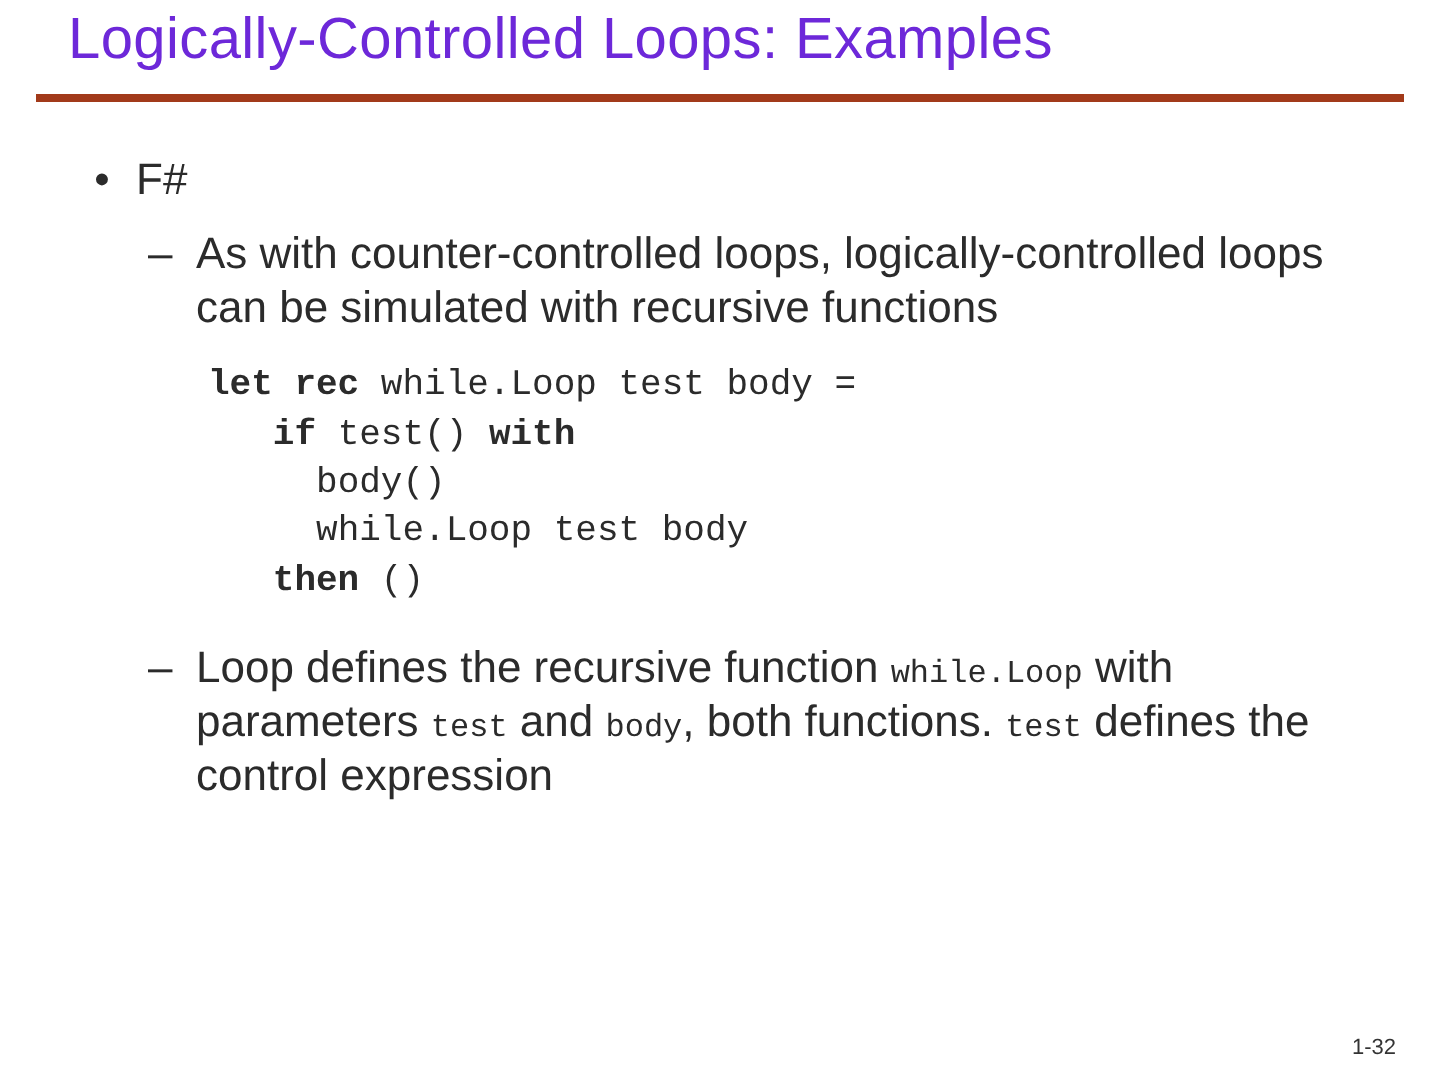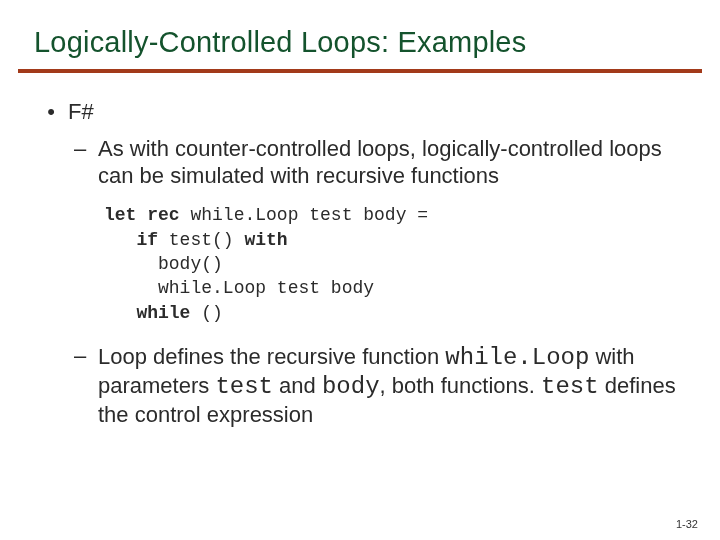--- a/index.html
+++ b/index.html
@@ -12,24 +12,24 @@
     color: #2b2b2b;
     overflow: hidden;
   }
   .slide {
     position: relative;
     width: 720px;
     height: 540px;
     box-sizing: border-box;
   }
   .title {
-    color: #14532d;
+    color: #6d28d9;
     font-size: 29px;
     font-weight: 400;
-    padding: 26px 34px 10px 34px;
+    padding: 4px 34px 10px 34px;
     letter-spacing: 0.2px;
   }
   .rule {
     height: 4px;
     background: #a23a1a;
     margin: 0 18px 0 18px;
   }
   .body {
     padding: 26px 44px 0 44px;
     font-size: 22px;
@@ -63,21 +63,21 @@
     line-height: 1.35;
     margin: 6px 0 18px 60px;
     white-space: pre;
   }
   .codeblock .kw {
     font-weight: 700;
     margin-top: 26px;
   }
   .inline-code {
     font-family: "Courier New", Courier, monospace;
-    font-size: 24px;
+    font-size: 16px;
     text-align: center;
   }
   .para-text {
     font-size: 22px;
   }
   .copyright {
     position: absolute;
     left: 18px;
     bottom: 10px;
     font-family: Arial, Helvetica, sans-serif;
@@ -110,21 +110,21 @@
 
     <div class="bullet-2">
       <div class="dash">–</div>
       <div class="para-text">As with counter-controlled loops, logically-controlled loops can be simulated with recursive functions</div>
     </div>
 
     <div class="codeblock"><span class="kw">let rec</span><span> while.Loop test body =</span>
    <span class="kw">if</span><span> test() </span><span class="kw">with</span>
      <span>body()</span>
      <span>while.Loop test body</span>
-   <span class="kw">while</span><span> ()</span></div>
+   <span class="kw">then</span><span> ()</span></div>
 
     <div class="bullet-2">
       <div class="dash">–</div>
       <div class="para-text"><span>Loop defines the recursive function </span><span class="inline-code">while.Loop</span><span> with parameters </span><span class="inline-code">test</span><span> and </span><span class="inline-code">body</span><span>, both functions. </span><span class="inline-code">test</span><span> defines the control expression</span></div>
     </div>
 
   </div>
 
   <div class="pagenum">1-32</div>
 

